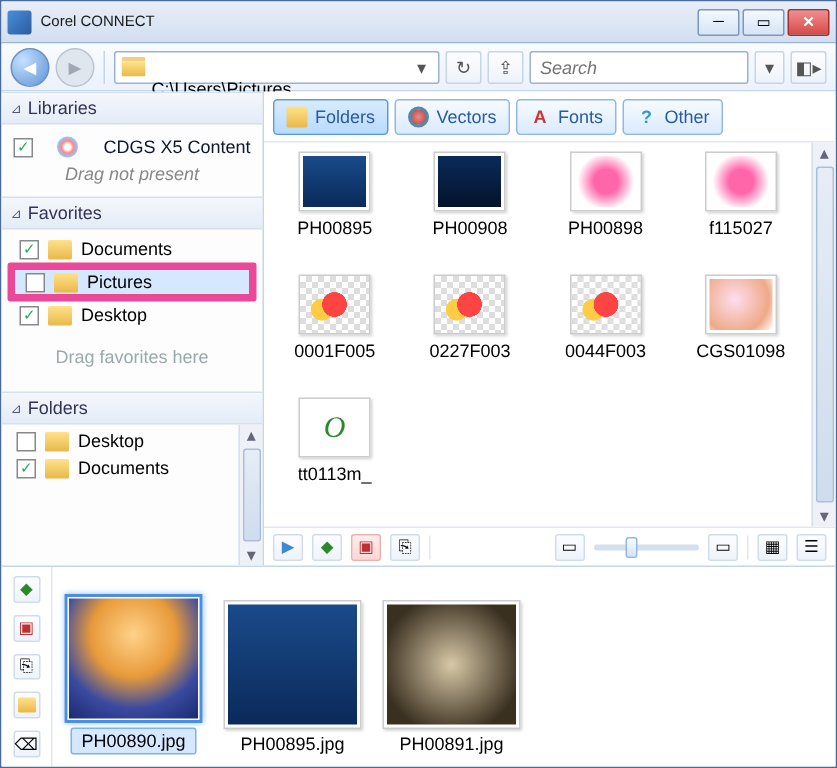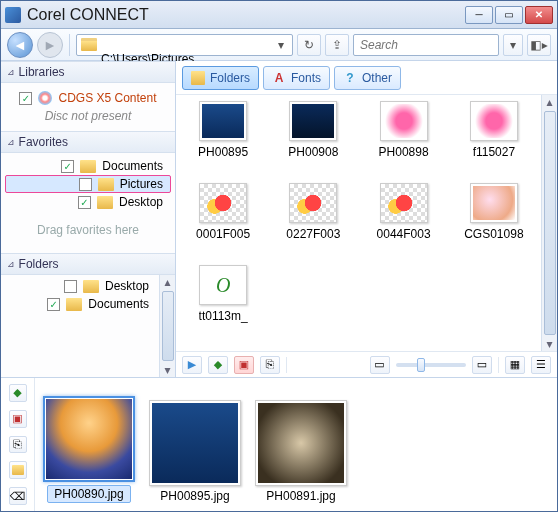--- a/index.html
+++ b/index.html
@@ -1,21 +1,21 @@
 <!DOCTYPE html>
 <html><head>
 <meta charset="utf-8">
 <style>
 * { box-sizing: border-box; margin: 0; padding: 0; font-family: "Segoe UI", Tahoma, sans-serif; font-size: 12px; }
 body { background: #bcd0e8; width: 558px; height: 512px; overflow: hidden; }
 
 .window { width: 558px; height: 512px; border: 1px solid #4a6a9a; background: #fff; display: flex; flex-direction: column; }
 .titlebar { height: 28px; background: linear-gradient(#e8eef8, #d2dff0); display: flex; align-items: center; padding: 0 4px; border-bottom: 1px solid #9cb3d0; }
 .title-icon { width: 16px; height: 16px; margin-right: 6px; background: linear-gradient(135deg,#4a90d9,#2c5aa0); border-radius: 2px; }
-.title-text { flex: 1; color: #1a1a1a; font-size: 16px; }
+.title-text { flex: 1; color: #1a1a1a; font-size: 10px; }
 .win-buttons { display: flex; gap: 2px; }
 .win-btn { width: 28px; height: 18px; border: 1px solid #7a98c0; border-radius: 2px; background: linear-gradient(#f4f8fe,#d6e4f6); display: flex; align-items: center; justify-content: center; font-size: 10px; cursor: default; }
 .win-btn.close { background: linear-gradient(#f28d8d,#d44a4a); border-color: #a03030; color: #fff; font-weight: bold; }
 
 .navbar { height: 32px; background: linear-gradient(#f9fcff,#ebf2fb); border-bottom: 1px solid #c5d5ea; display: flex; align-items: center; padding: 0 6px; gap: 4px; }
 .nav-arrow { width: 26px; height: 26px; border-radius: 13px; border: 1px solid #6a8fc2; background: radial-gradient(circle at 30% 30%, #c6e0ff, #5a94d4); display: flex; align-items: center; justify-content: center; color: #fff; font-size: 14px; }
 .nav-arrow.disabled { background: #e0e6ee; border-color: #b8c4d4; color: #a0a8b4; }
 .nav-sep { width: 1px; height: 22px; background: #c5d5ea; margin: 0 2px; }
 .path-box { flex: 1; height: 22px; border: 1px solid #9cb3d0; background: #fff; display: flex; align-items: center; padding: 0 4px; border-radius: 2px; }
 .path-icon { width: 16px; height: 13px; background: linear-gradient(#ffe28a,#e8b84a); border-radius: 1px; margin-right: 4px; border-top: 3px solid #f0d080; }
@@ -23,26 +23,26 @@
 .path-drop { color: #555; padding: 0 4px; }
 .nav-iconbtn { width: 24px; height: 22px; border: 1px solid #c5d5ea; background: linear-gradient(#fdfdff,#eef3fa); border-radius: 2px; display: flex; align-items: center; justify-content: center; font-size: 12px; color: #555;}
 .search-box { width: 146px; height: 22px; border: 1px solid #9cb3d0; background: #fff; padding: 0 6px; color: #888; font-style: italic; border-radius: 2px;}
 .nav-iconbtn.small { width: 20px; }
 
 .body-row { flex: 1; display: flex; min-height: 0; }
 .left-panel { width: 175px; background: #fdfdfe; border-right: 1px solid #c5d5ea; display: flex; flex-direction: column; overflow: hidden; }
 .section-head { height: 22px; background: linear-gradient(#f4f7fc,#e4ecf6); border-top: 1px solid #d5e0ee; border-bottom: 1px solid #d5e0ee; display: flex; align-items: center; padding: 0 6px; color: #335; cursor: default; gap: 4px; }
 .section-head .arrow { color: #557; font-size: 9px;}
 .lib-body { padding: 8px; text-align: center; color: #888; font-style: italic; }
-.lib-row { display: flex; align-items: center; gap: 6px; justify-content: center; margin-bottom: 4px; font-style: normal; color: #c2410c;}
+.lib-row { display: flex; align-items: center; gap: 6px; justify-content: space-between; margin-bottom: 4px; font-style: normal; color: #0f172a;}
 .cb { width: 13px; height: 13px; border: 1px solid #888; background: #fff; display: inline-flex; align-items: center; justify-content: center; font-size: 10px; color: #2a5; }
 .cb.checked::after { content: "✓"; }
 .fav-body { padding: 4px; }
-.fav-item { display: flex; align-items: center; gap: 6px; padding: 2px 8px; cursor: default; justify-content: flex-end; }
-.fav-item.selected { background: #d6e8ff; border: 1px solid #ec4899; border-radius: 2px; padding: 1px 7px; }
+.fav-item { display: flex; align-items: center; gap: 6px; padding: 2px 8px; cursor: default; }
+.fav-item.selected { background: #d6e8ff; border: 5px solid #ec4899; border-radius: 2px; padding: 1px 7px; }
 .folder-icon { width: 16px; height: 13px; background: linear-gradient(#ffe28a,#e8b84a); border-radius: 1px; }
 .fav-drag { text-align: center; color: #9aa; padding: 12px 0; }
 .folders-body { flex: 1; overflow-y: auto; padding: 2px; position: relative; }
 .scroll-v { position: absolute; right: 0; top: 0; bottom: 0; width: 16px; background: #eef2f8; border-left: 1px solid #d5e0ee; display: flex; flex-direction: column; align-items: center; justify-content: space-between; font-size: 9px; color: #667; }
 .scroll-thumb-v { width: 12px; flex: 1; margin: 2px 0; background: linear-gradient(#e6edf6,#cedced); border: 1px solid #aabed8; border-radius: 2px; }
 
 .content-panel { flex: 1; display: flex; flex-direction: column; background: #fff; min-width: 0; }
 .filter-row { height: 34px; border-bottom: 1px solid #e0e8f2; display: flex; align-items: center; gap: 4px; padding: 0 6px; }
 .filter-btn { height: 24px; padding: 0 8px; border: 1px solid #8fb8e8; border-radius: 3px; background: linear-gradient(#f7fbff,#daeaff); display: flex; align-items: center; gap: 5px; color: #2a5aa0; cursor: default; }
 .filter-btn.active { background: linear-gradient(#d8ecff,#b8daff); border-color: #5a9ae0; }
@@ -117,21 +117,21 @@
       <div class="section-head">
         <span class="arrow">⊿</span>
         <span>Libraries</span>
       </div>
       <div class="lib-body">
         <div class="lib-row">
           <span class="cb checked"></span>
           <span style="width:14px;height:14px;border-radius:50%;background:radial-gradient(circle,#fff 20%,#f88 40%,#8cf 70%,#aaa 100%);display:inline-block;"></span>
           <span>CDGS X5 Content</span>
         </div>
-        <div>Disc not present</div>
+        <div>Drag not present</div>
       </div>
 
       <div class="section-head">
         <span class="arrow">⊿</span>
         <span>Favorites</span>
       </div>
       <div class="fav-body">
         <div id="fav-list">
             <div class="fav-item">
               <span class="cb checked"></span>
@@ -177,20 +177,24 @@
       </div>
 
     </div>
 
     <div class="content-panel">
 
       <div class="filter-row">
         <div class="filter-btn active">
           <span class="fi fi-folders"></span>
           <span>Folders</span>
+        </div>
+        <div class="filter-btn">
+          <span class="fi fi-vectors"></span>
+          <span>Vectors</span>
         </div>
         <div class="filter-btn">
           <span class="fi fi-fonts">A</span>
           <span>Fonts</span>
         </div>
         <div class="filter-btn">
           <span class="fi fi-other">?</span>
           <span>Other</span>
         </div>
       </div>

